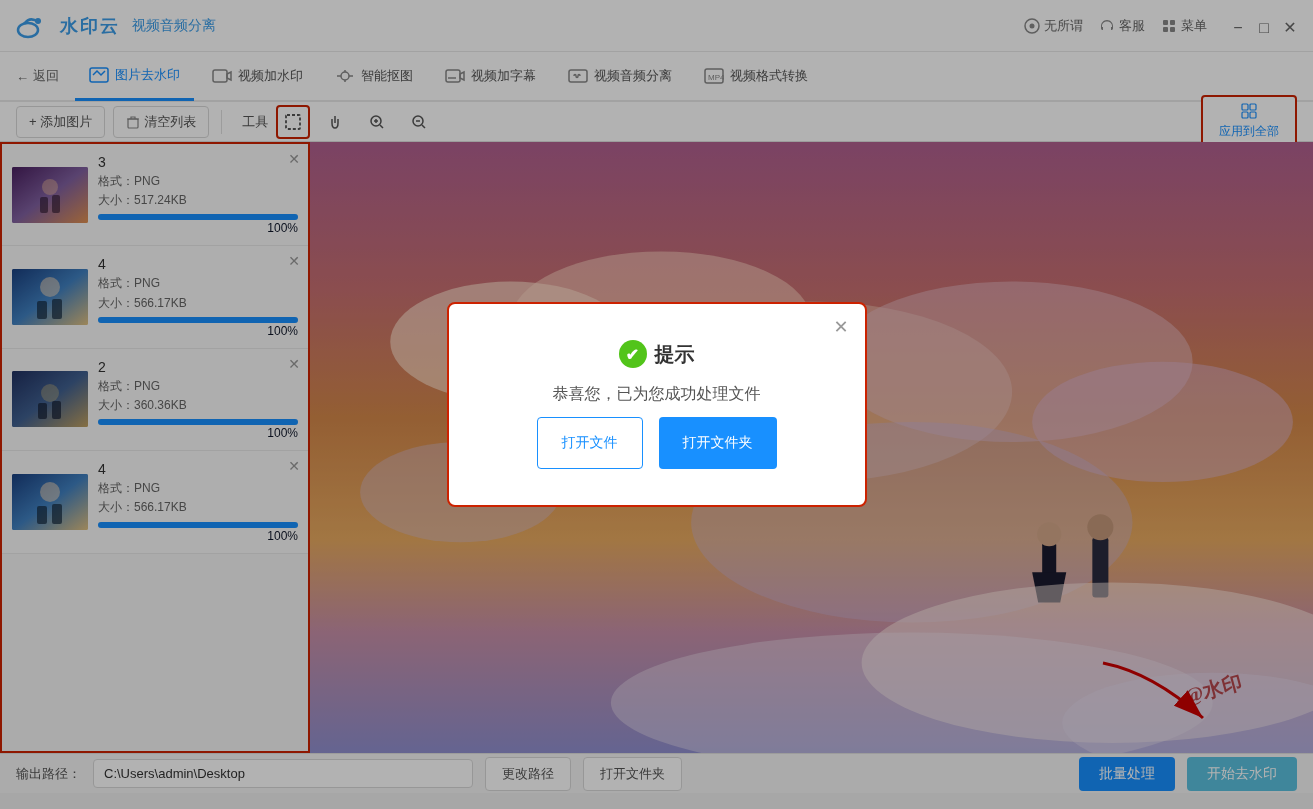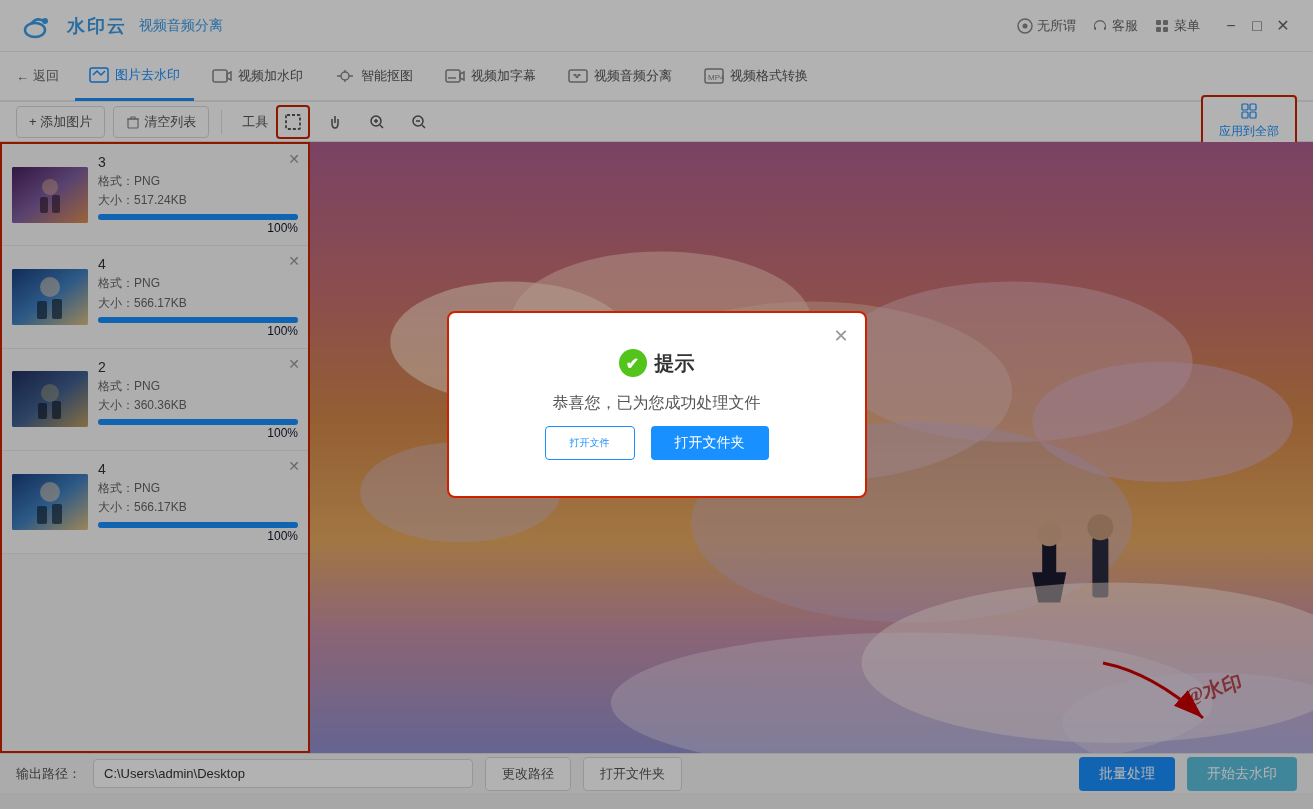--- a/index.html
+++ b/index.html
@@ -1,27 +1,27 @@
 <!DOCTYPE html>
 <html><head>
   <meta charset="utf-8">
   <style>
     * { box-sizing: border-box; margin: 0; padding: 0; }
     body { font-family: 'Microsoft YaHei', 'PingFang SC', sans-serif; background: #f0f0f0; width: 1313px; height: 809px; overflow: hidden; font-size: 13px; color: #333; }
 
     
     .title-bar {
       display: flex; align-items: center; justify-content: space-between;
-      background: #fff; height: 52px; padding: 0 23px;
+      background: #fff; height: 52px; padding: 0 16px;
       border-bottom: 1px solid #e8e8e8;
     }
     .title-bar-left { display: flex; align-items: center; gap: 8px; }
     .logo-icon { width: 36px; height: 36px; }
     .logo-text { font-size: 18px; color: #3b9de8; font-weight: bold; letter-spacing: 2px; }
-    .title-bar-right { display: flex; align-items: center; gap: 16px; }
+    .title-bar-right { display: flex; align-items: flex-end; gap: 16px; }
     .title-btn { display: flex; align-items: center; gap: 4px; color: #666; cursor: pointer; font-size: 13px; }
     .win-controls { display: flex; align-items: center; gap: 12px; margin-left: 8px; }
     .win-ctrl { width: 14px; height: 14px; display: flex; align-items: center; justify-content: center; cursor: pointer; color: #666; font-size: 16px; }
 
     
     .nav-bar {
       display: flex; align-items: center;
       background: #fff; height: 50px; padding: 0 16px;
       border-bottom: 2px solid #e8e8e8; gap: 4px;
     }
@@ -148,22 +148,22 @@
       gap: 8px; font-size: 20px; font-weight: 600; color: #333; margin-bottom: 16px;
     }
     .modal-success-icon {
       width: 28px; height: 28px; background: #52c41a; border-radius: 50%;
       display: flex; align-items: center; justify-content: center;
       color: #fff; font-size: 16px; flex-shrink: 0;
     }
     .modal-body { font-size: 16px; color: #555; margin-bottom: 12px; }
     .modal-btns { display: flex; gap: 16px; justify-content: center; }
     .modal-btn-outline {
-      padding: 8px 24px; border: 1px solid #1890ff; color: #1890ff;
-      background: #fff; border-radius: 4px; cursor: pointer; font-size: 10px;
+      padding: 16px 24px; border: 1px solid #1890ff; color: #1890ff;
+      background: #fff; border-radius: 4px; cursor: pointer; font-size: 14px;
     }
     .modal-btn-primary {
       padding: 8px 24px; background: #1890ff; color: #fff;
       border: none; border-radius: 4px; cursor: pointer; font-size: 14px;
     }
 
     
     .thumb-1 { background: linear-gradient(135deg, #4a2060 0%, #8060a0 50%, #e09050 100%); }
     .thumb-2 { background: linear-gradient(135deg, #1a4080 0%, #4080c0 50%, #e0c080 100%); }
     .thumb-3 { background: linear-gradient(135deg, #203060 0%, #406090 50%, #c0a060 100%); }

